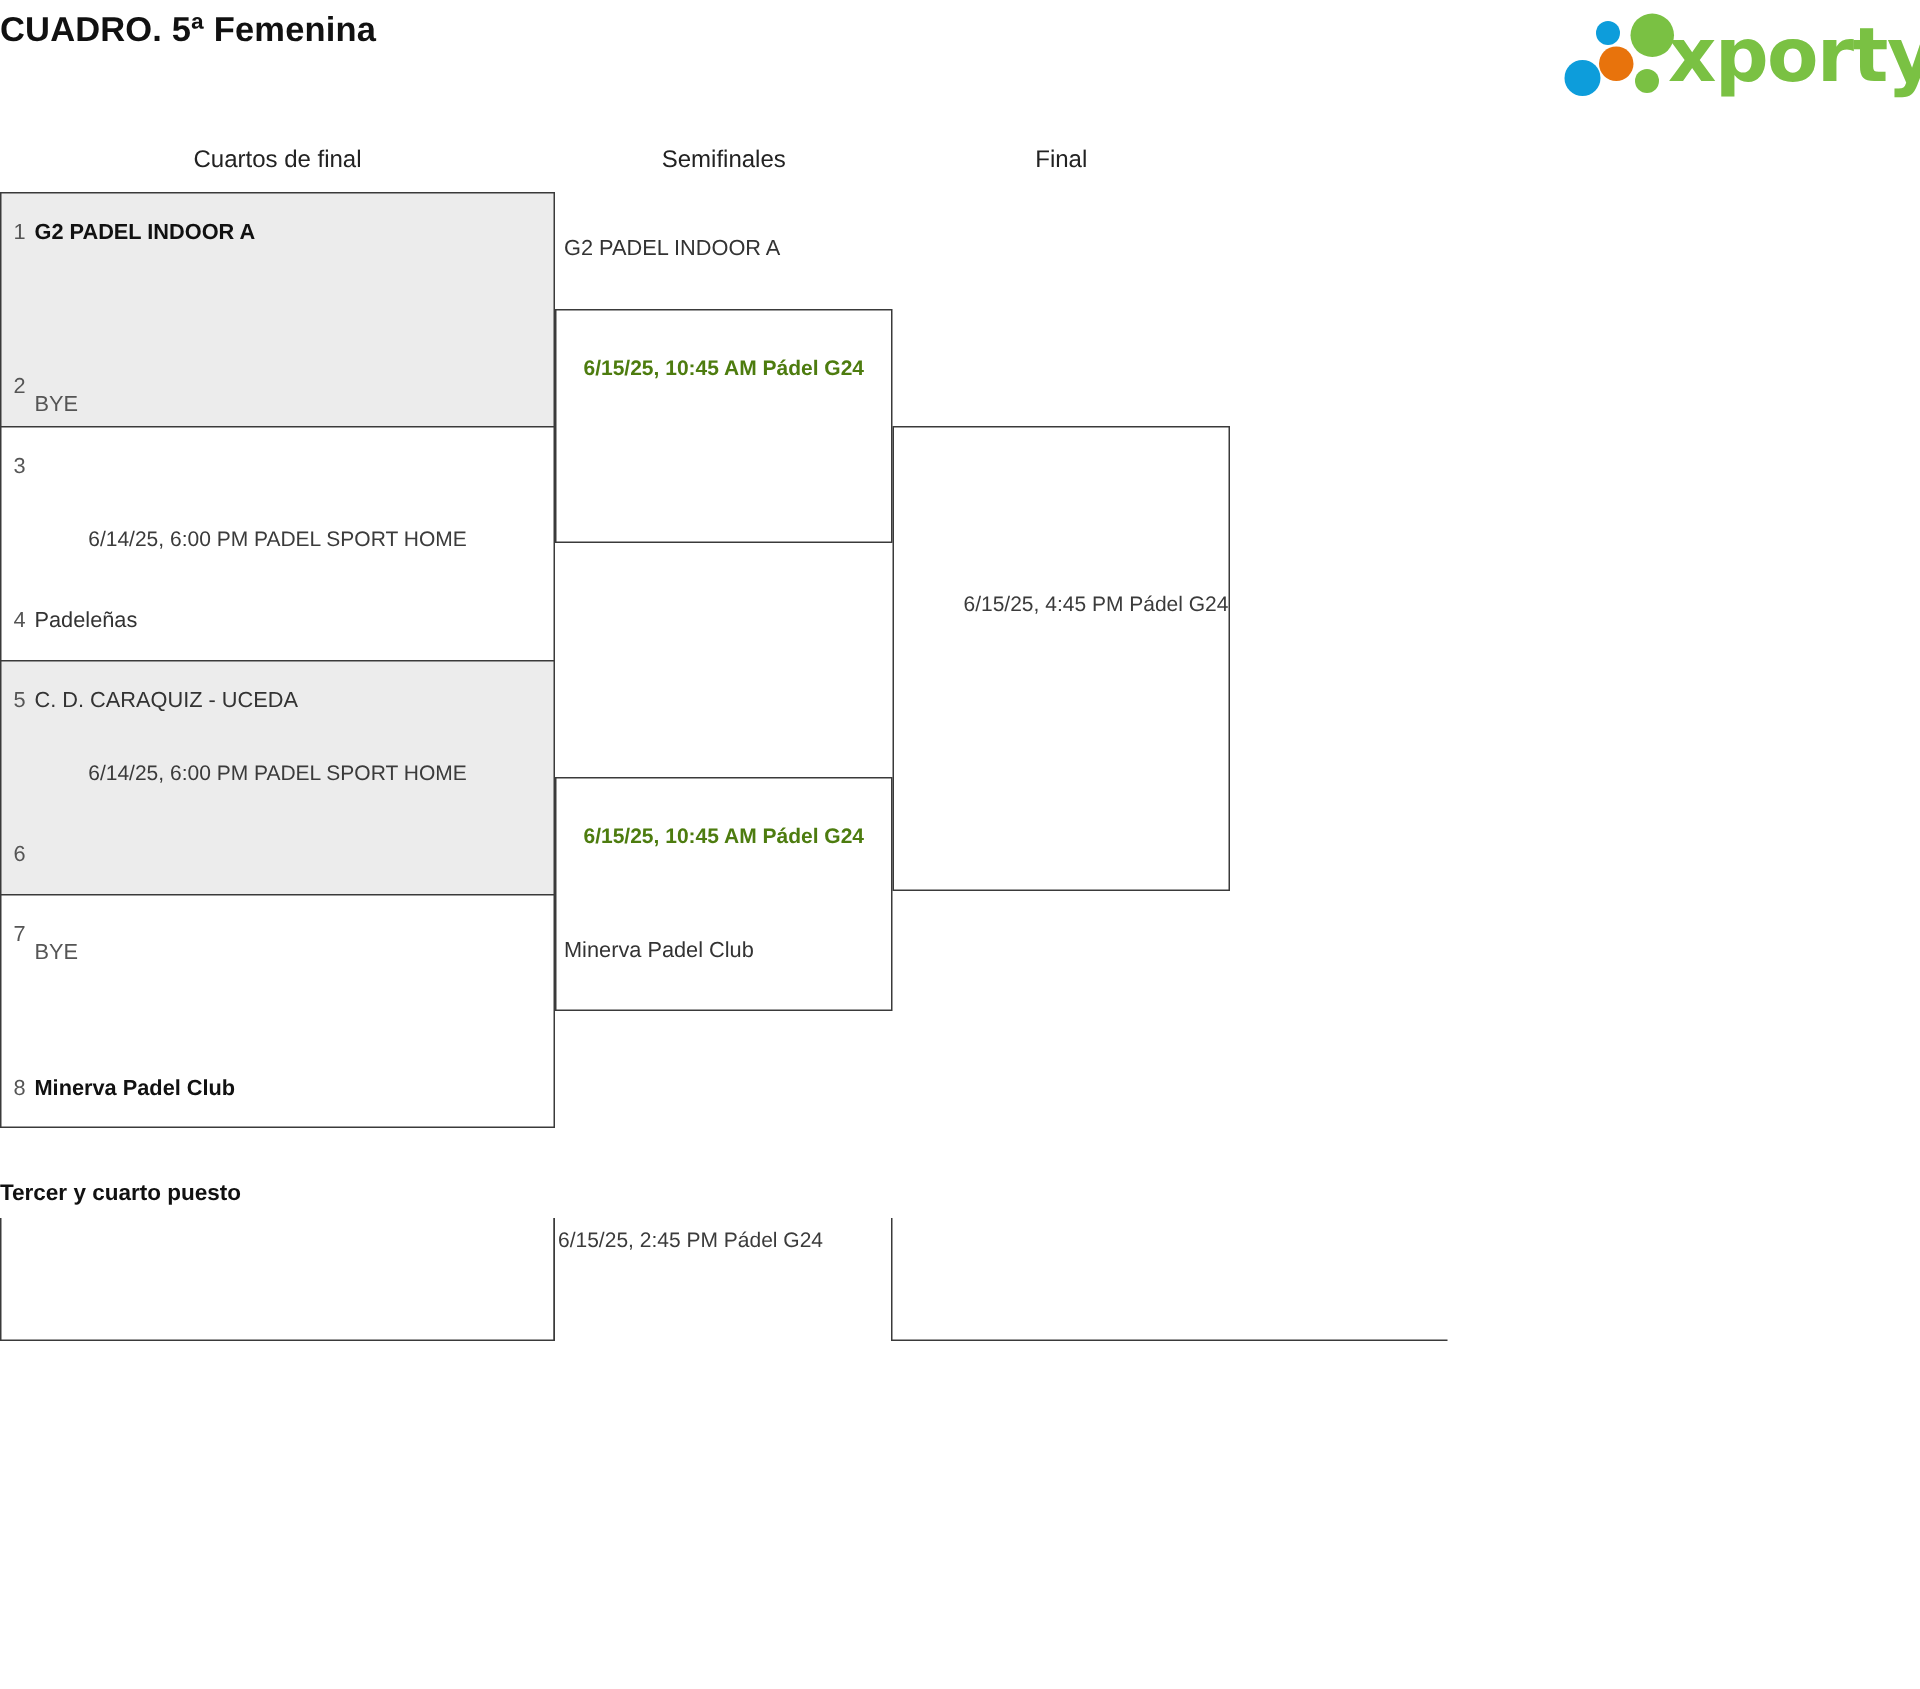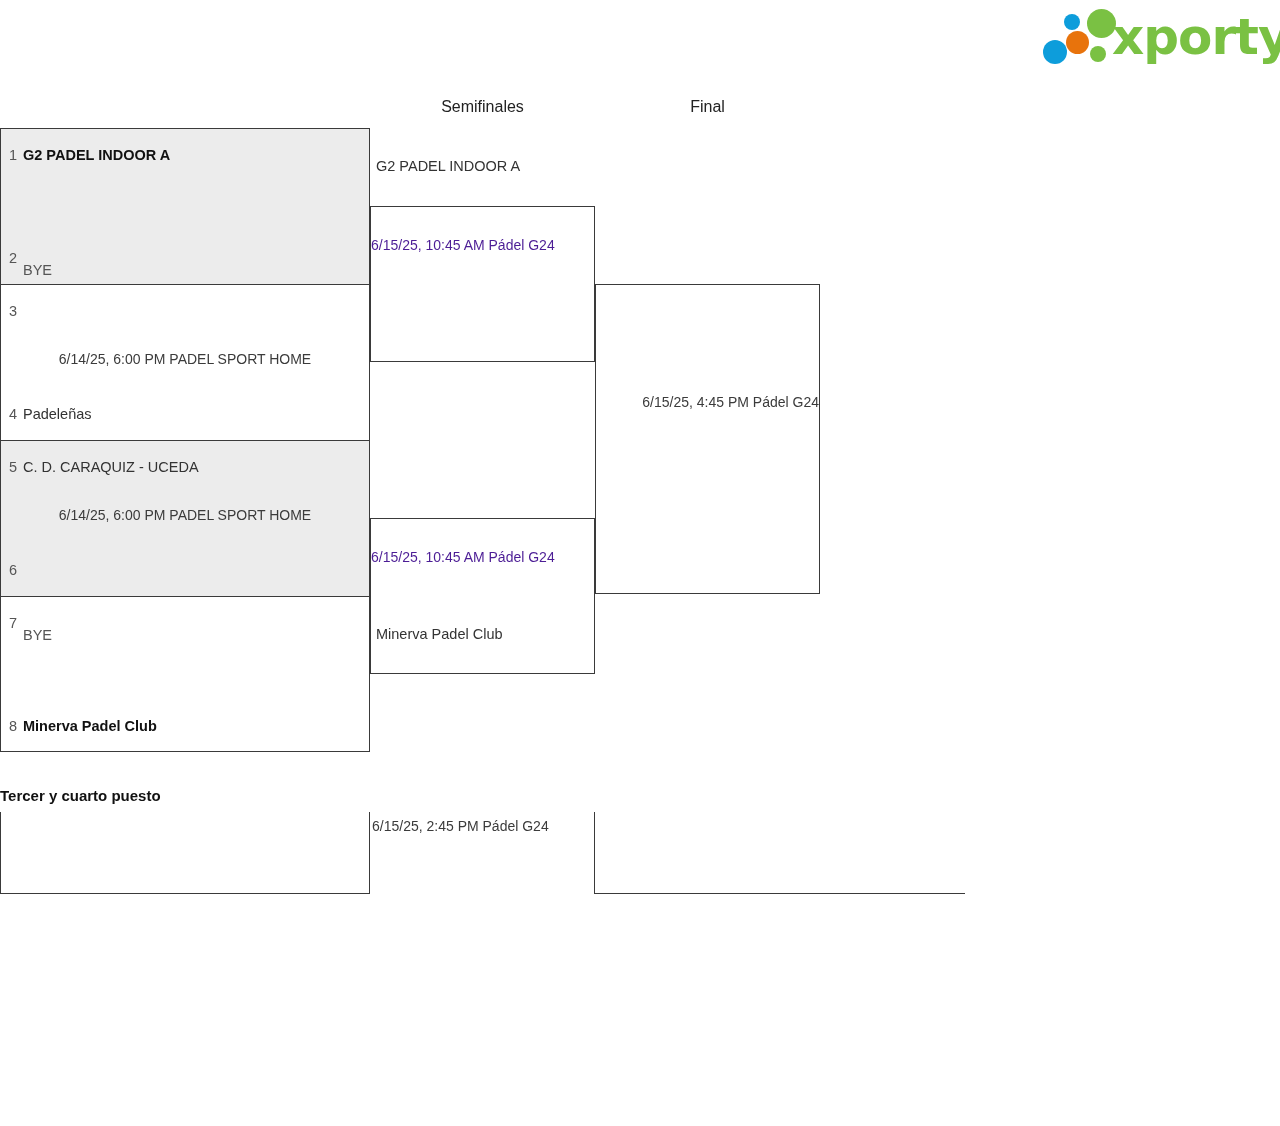--- a/index.html
+++ b/index.html
@@ -114,22 +114,24 @@
     left: 370px;
     width: 225px;
     border: 1px solid #3a3a3a;
   }
   #sf1 { top: 206px; height: 156px; }
   #sf2 { top: 518px; height: 156px; }
   .sf-schedule {
     position: absolute;
     left: 0; right: 0;
     top: 30px;
-    font-size: 14px;
-    color: #4c1d95;
+    text-align: center;
+    font-size: 14px;
+    color: #4d7c0f;
+    font-weight: bold;
   }
   .sf-advancer {
     position: absolute;
     left: 376px;
     width: 225px;
     font-size: 14.5px;
     color: #333333;
   }
   #sf1-adv { top: 158px; }
   #sf2-adv { top: 626px; }
@@ -185,33 +187,35 @@
     border-left: 1px solid #3a3a3a;
     border-bottom: 1px solid #3a3a3a;
   }
 </style>
 </head>
 <body>
 
 <div class="page">
 
   <div class="header-title">
+    <span class="title-line">CUADRO. 5ª Femenina</span>
   </div>
 
   <div class="logo">
     <div class="logo-dots">
       <span class="dot dot-b1"></span>
       <span class="dot dot-g1"></span>
       <span class="dot dot-o1"></span>
       <span class="dot dot-b2"></span>
       <span class="dot dot-g2"></span>
     </div>
     <div class="logo-word">xporty</div>
   </div>
 
+  <div class="round-header" id="rh-qf">Cuartos de final</div>
   <div class="round-header" id="rh-sf">Semifinales</div>
   <div class="round-header" id="rh-f">Final</div>
 
   <div class="qf-match shaded" id="qf1">
     <div class="slot slot-top">
       <span class="seed">1</span>
       <span class="team winner">G2 PADEL INDOOR A</span>
     </div>
     <div class="qf-schedule"></div>
     <div class="slot slot-bottom">

